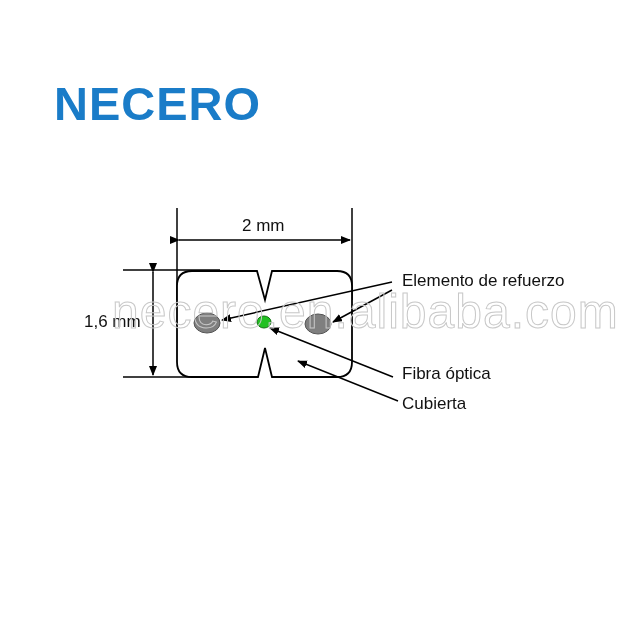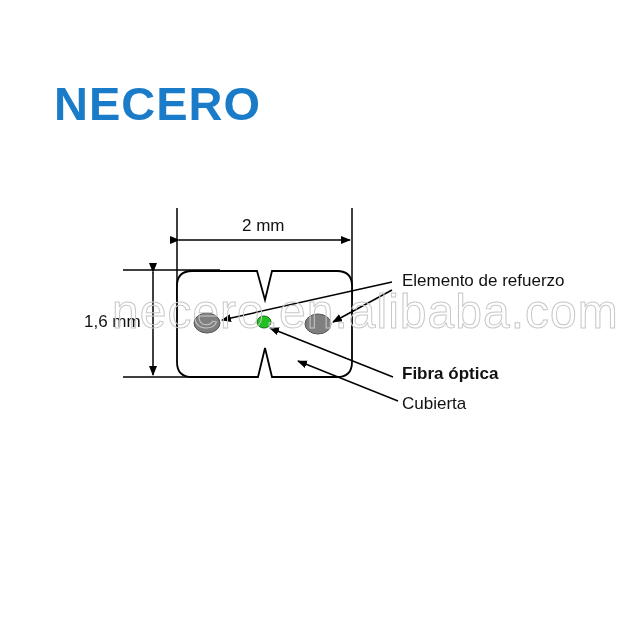--- a/index.html
+++ b/index.html
@@ -40,16 +40,16 @@
 
   <line x1="392" y1="282" x2="222" y2="320" stroke="#000" stroke-width="1.5" marker-end="url(#ah)"></line>
   <line x1="392" y1="290" x2="333" y2="322" stroke="#000" stroke-width="1.5" marker-end="url(#ah)"></line>
   <line x1="393" y1="377" x2="270" y2="328" stroke="#000" stroke-width="1.5" marker-end="url(#ah)"></line>
   <line x1="398" y1="401" x2="298" y2="361" stroke="#000" stroke-width="1.5" marker-end="url(#ah)"></line>
 </svg>
 
 <div class="lbl" style="left:242px; top:216px;">2 mm</div>
 <div class="lbl" style="left:84px; top:312px;">1,6 mm</div>
 <div class="lbl" style="left:402px; top:271px;">Elemento de refuerzo</div>
-<div class="lbl" style="left:402px; top:364px;font-weight:bold;">Fibra óptica</div>
+<div class="lbl" style="left:402px; top:364px;">Fibra óptica</div>
 <div class="lbl" style="left:402px; top:394px;text-align:center;">Cubierta</div>
 
 <div class="watermark">necero.en.alibaba.com</div>
 
 </body></html>

